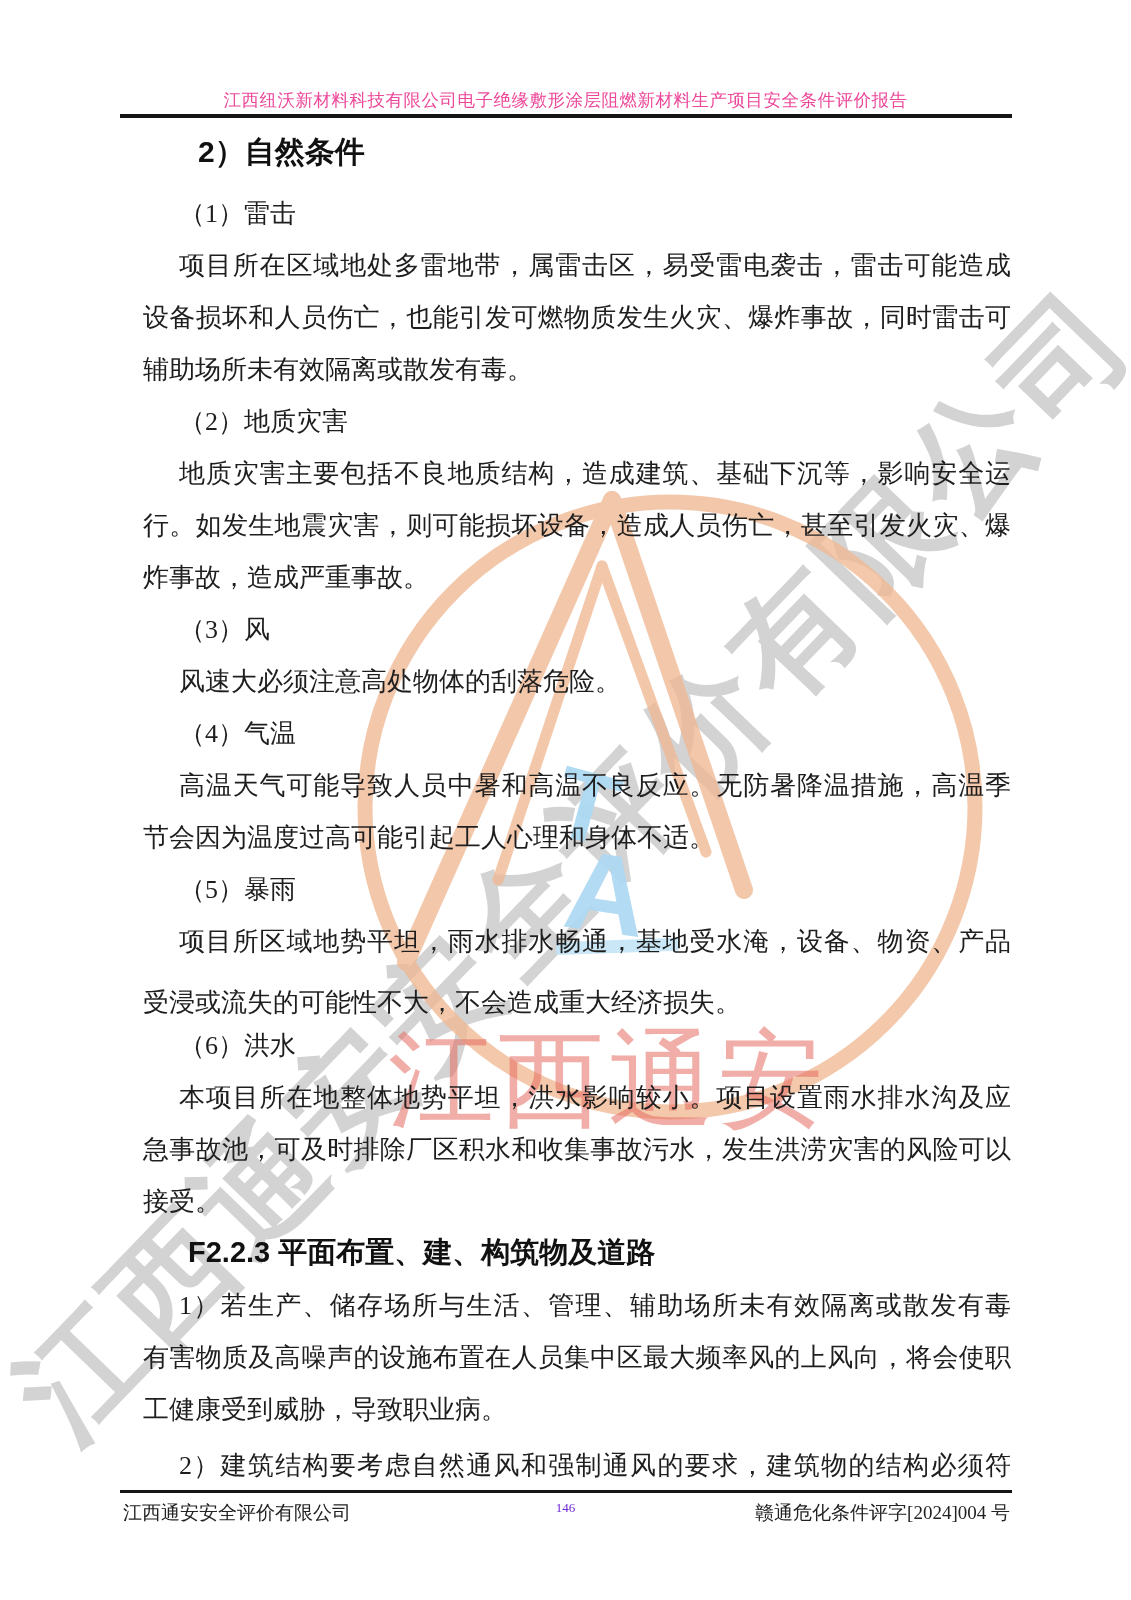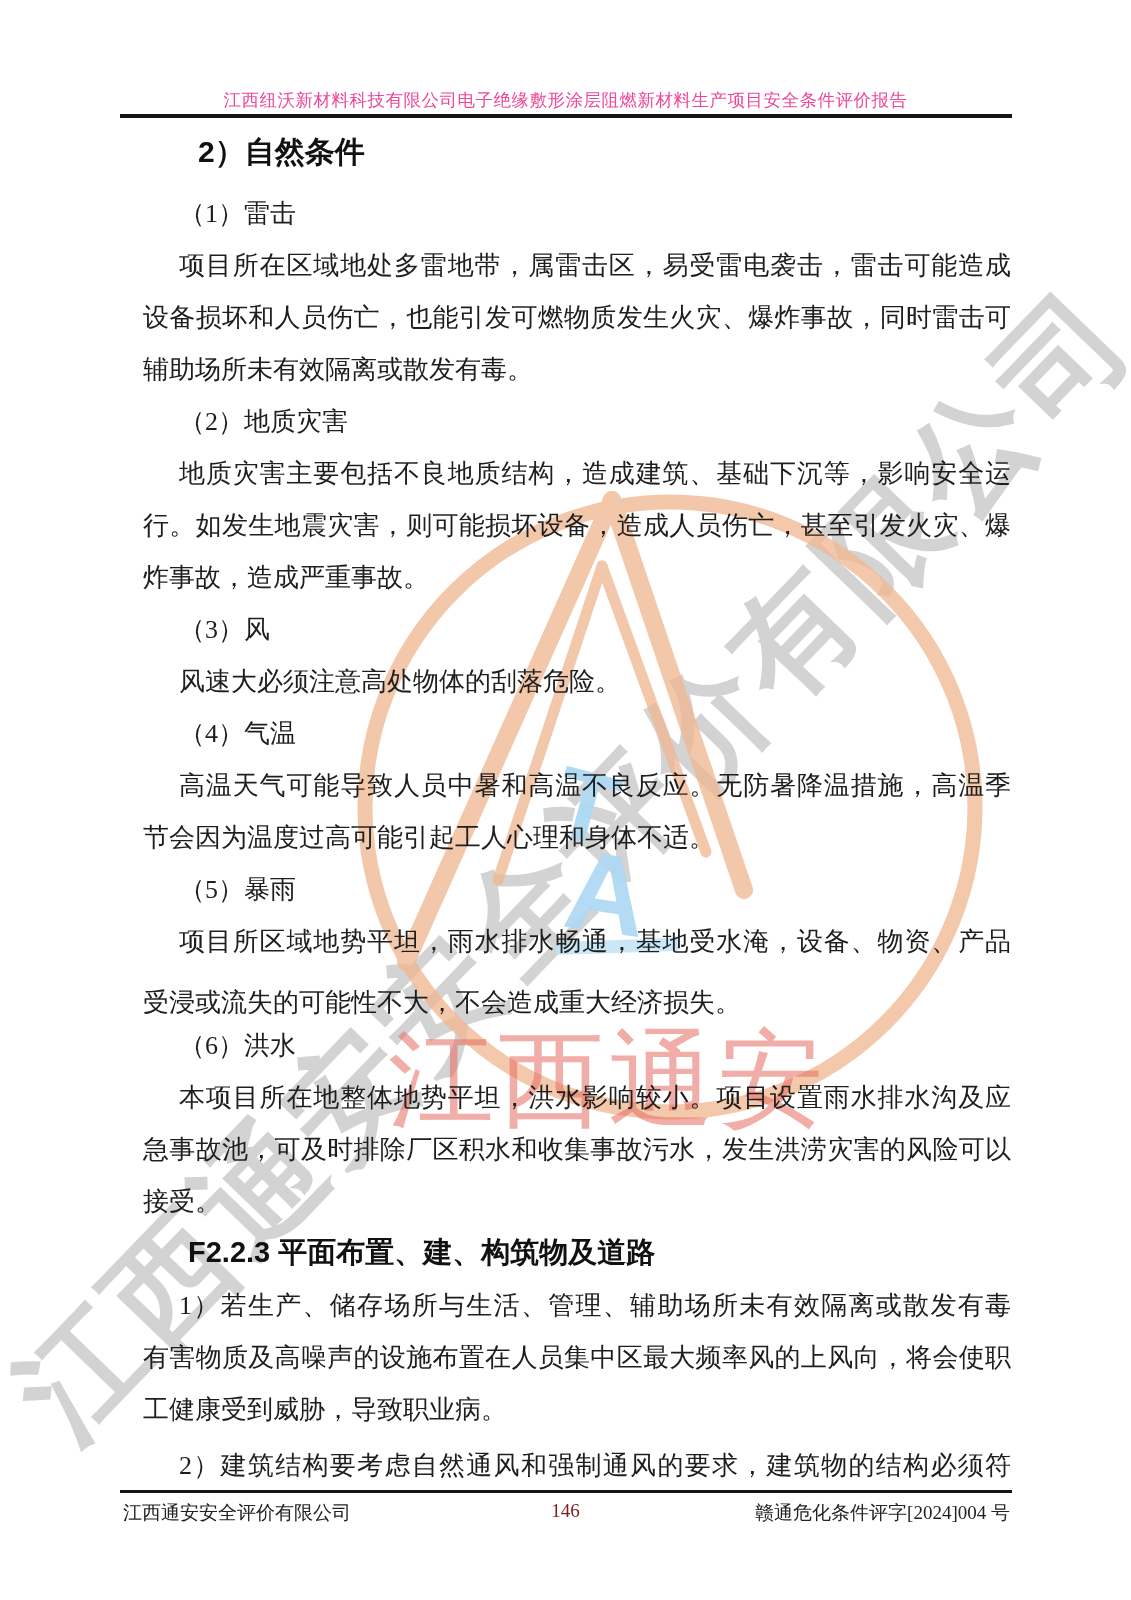--- a/index.html
+++ b/index.html
@@ -24,21 +24,21 @@
   .sec-heading{position:absolute;top:131px;left:143px;width:868px;padding-left:55px;box-sizing:border-box;
         font-family:"Liberation Sans","DejaVu Sans",sans-serif;font-weight:bold;font-size:30px;line-height:42px;color:#111;}
   .line{position:absolute;left:143px;width:868px;height:52px;line-height:52px;
         font-size:26px;color:#1e1e1e;box-sizing:border-box;}
   .ind{padding-left:36px;}
   .full{text-align:justify;text-align-last:justify;}
   .fhead{font-family:"Liberation Sans","DejaVu Sans",sans-serif;font-weight:bold;font-size:29px;
         padding-left:45px;color:#111;}
   .ftr-rule{position:absolute;top:1490px;left:120px;width:892px;height:2.5px;background:#151515;}
   .ftr-left{position:absolute;top:1500px;left:123px;font-size:19px;color:#222;}
-  .ftr-center{position:absolute;top:1500px;left:0;width:1131px;text-align:center;font-size:19px;color:#7f1d1d;}
+  .ftr-center{position:absolute;top:1500px;left:0;width:1131px;text-align:center;font-size:13px;color:#6d28d9;}
   .ftr-right{position:absolute;top:1500px;right:121px;font-size:19px;color:#222;}
 </style>
 </head>
 <body>
 
 <div class="page">
 
   <div class="watermark">
     <div class="wm-diagonal">江西通安安全评价有限公司</div>
     <svg width="1131" height="1600" viewBox="0 0 1131 1600" style="position:absolute;left:0;top:0;">

